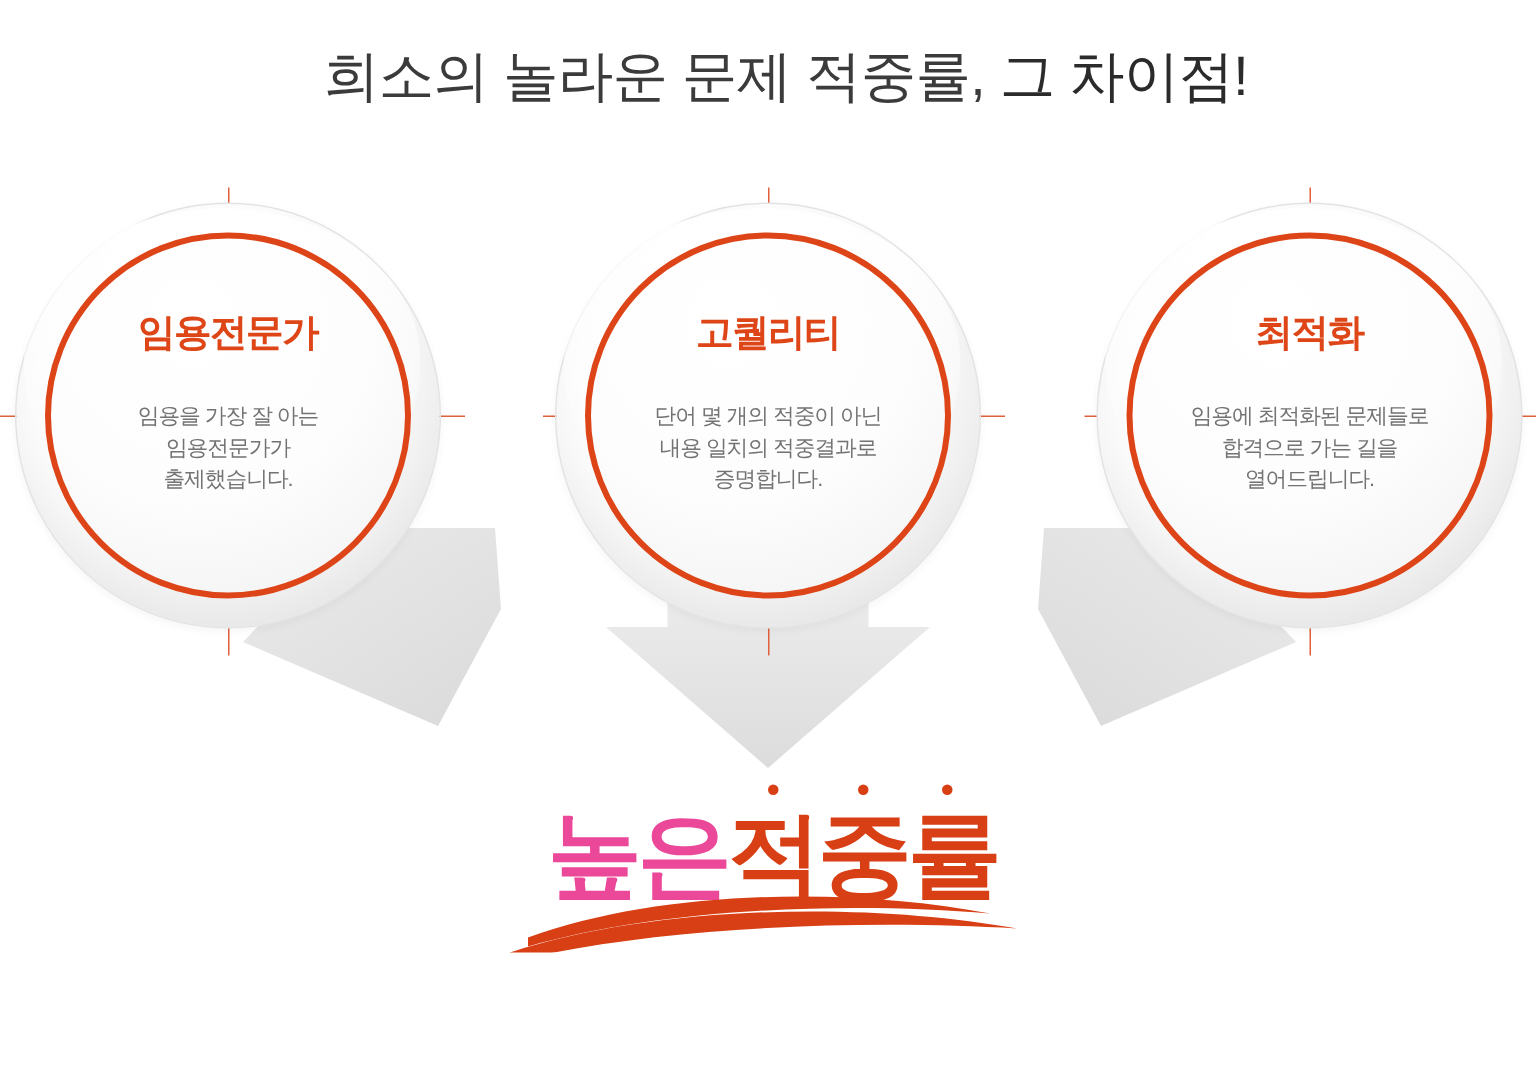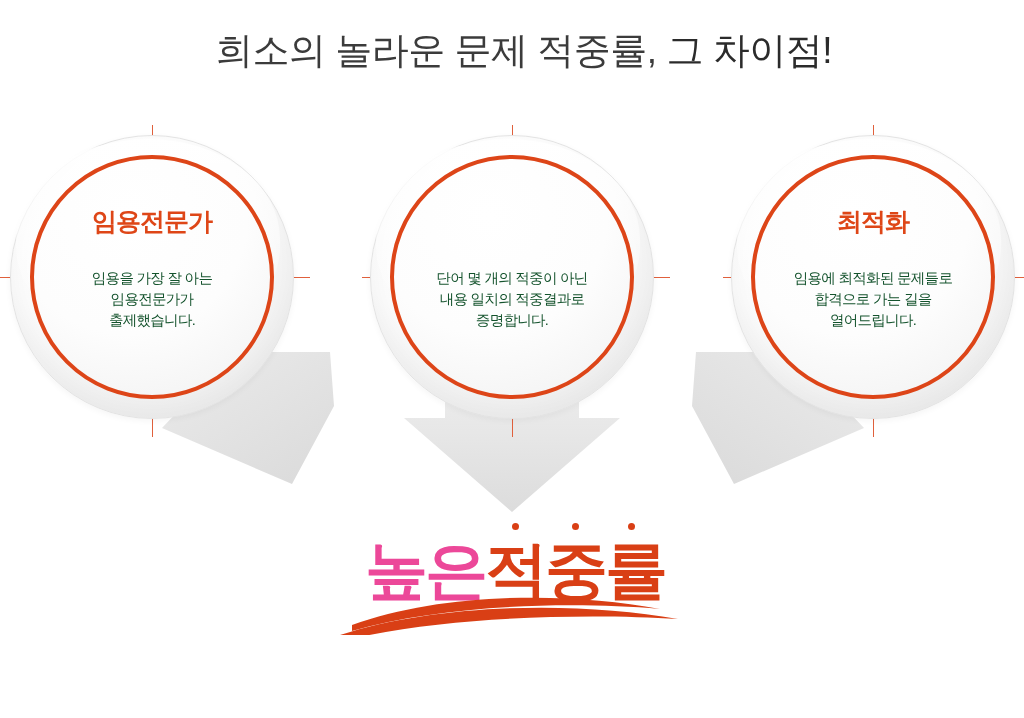--- a/index.html
+++ b/index.html
@@ -49,21 +49,21 @@
     background:
       radial-gradient(circle at 40% 24%, #ffffff 0%, #fdfdfd 52%, #f5f5f5 82%, #efefef 100%);
   }
   .c-title{
     position:absolute;left:0;top:70px;width:284px;text-align:center;
     font-size:25px;font-weight:700;color:#de4617;letter-spacing:-1px;
     white-space:nowrap;
   }
   .c-body{
     position:absolute;left:22px;top:133px;width:240px;text-align:center;
-    font-size:14.5px;line-height:21px;color:#14532d;letter-spacing:-0.7px;
+    font-size:14.5px;line-height:21px;color:#737373;letter-spacing:-0.7px;
   }
   .c-body span{display:block;white-space:nowrap;}
 
   
   .ch{position:absolute;background:#e0603c;}
   .ch-v{width:1px;}
   .ch-h{height:1px;}
 
   
   .arrow-layer{position:absolute;left:0;top:0;width:1024px;height:718px;}
@@ -166,20 +166,21 @@
 
   <div class="ch ch-v" style="left:512px;top:125px;height:45px;"></div>
   <div class="ch ch-v" style="left:512px;top:400px;height:37px;"></div>
   <div class="ch ch-h" style="left:362px;top:277px;width:46px;"></div>
   <div class="ch ch-h" style="left:620px;top:277px;width:50px;"></div>
 
   <div class="circle-unit" style="left:370px;top:135px;">
     <div class="outer-ring"></div>
     <div class="outer-sheen"></div>
     <div class="inner-ring"></div>
+    <div class="c-title">고퀄리티</div>
     <div class="c-body">
       <span>단어 몇 개의 적중이 아닌</span>
       <span>내용 일치의 적중결과로</span>
       <span>증명합니다.</span>
     </div>
   </div>
 
   <div class="ch ch-v" style="left:873px;top:125px;height:45px;"></div>
   <div class="ch ch-v" style="left:873px;top:400px;height:37px;"></div>
   <div class="ch ch-h" style="left:723px;top:277px;width:46px;"></div>

